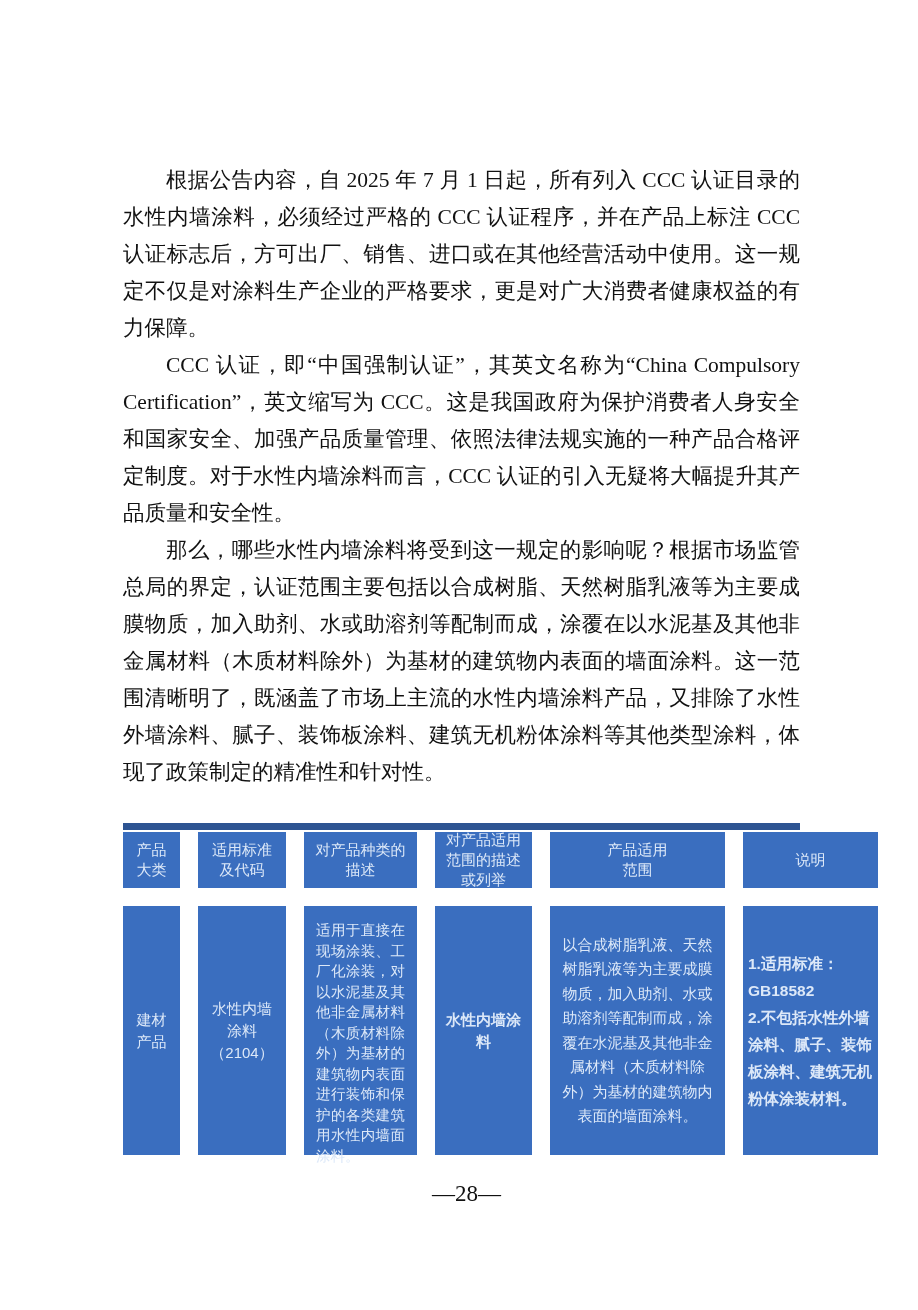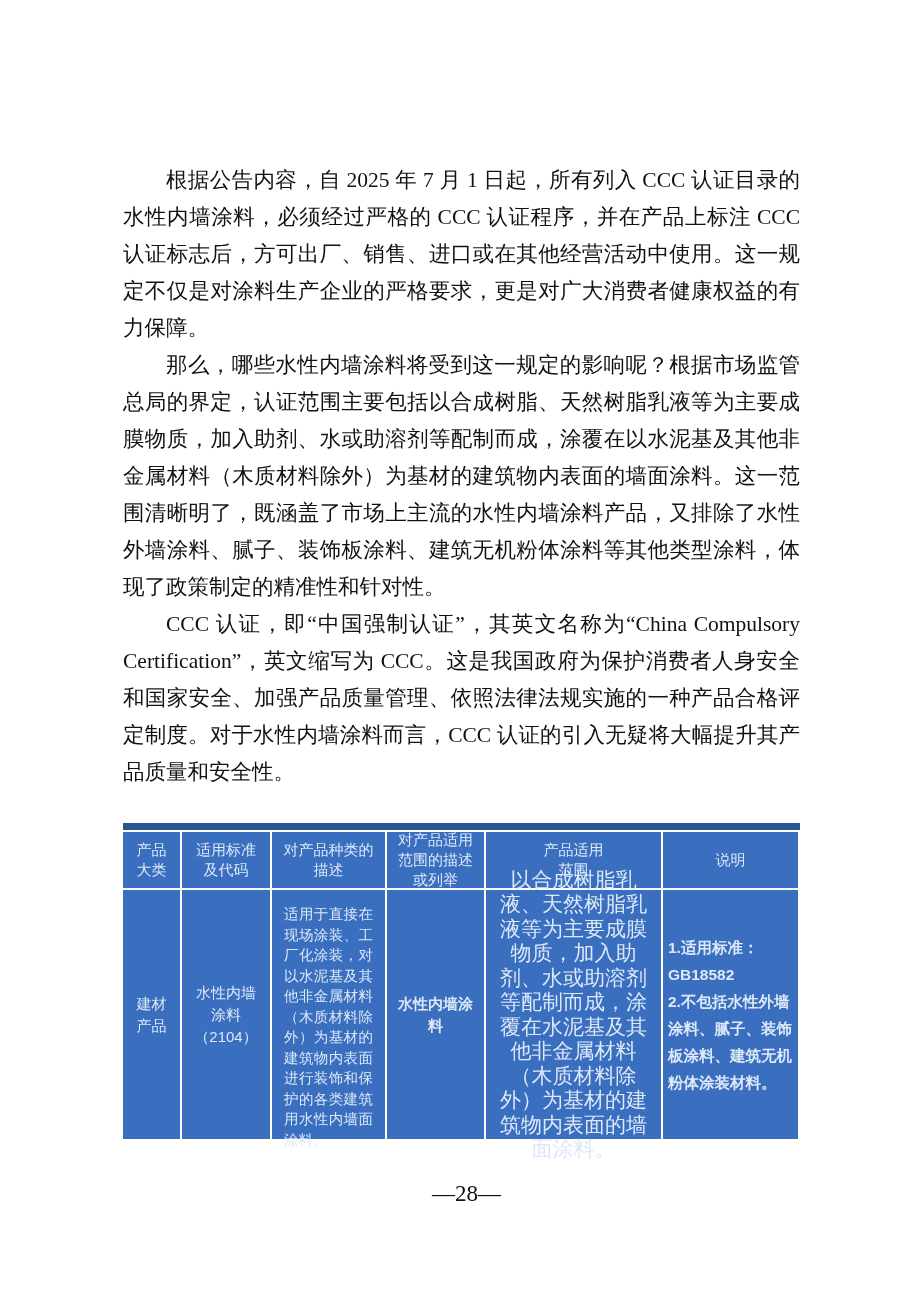--- a/index.html
+++ b/index.html
@@ -41,21 +41,21 @@
   }
   .table-topbar {
     height: 7px;
     background: #2d5492;
     margin-bottom: 2px;
   }
   .table-grid {
     display: grid;
     grid-template-columns: 57px 88px 113px 97px 175px 135px;
     grid-template-rows: 56px 249px;
-    gap: 2px;
+    gap: 18px;
     background: transparent;
   }
   .cell {
     background: #3a6ebf;
     color: #dce8f8;
   }
   .th {
     display: flex;
     align-items: center;
     justify-content: center;
@@ -86,21 +86,21 @@
     font-size: 15px;
     line-height: 22px;
     padding: 13px 4px;
     font-weight: bold;
   }
   .td-scope-desc {
     display: flex;
     align-items: center;
     justify-content: center;
     text-align: center;
-    font-size: 21px;
+    font-size: 15px;
     line-height: 24.5px;
     padding: 0 9px;
     box-sizing: border-box;
   }
   .td-notes {
     display: flex;
     align-items: center;
     justify-content: flex-start;
     text-align: left;
     white-space: pre-line;
@@ -120,22 +120,22 @@
     color: #111111;
   }
 </style>
 </head>
 <body>
 
 <div class="page">
 
   <div class="content">
     <p class="para">根据公告内容，自 2025 年 7 月 1 日起，所有列入 CCC 认证目录的水性内墙涂料，必须经过严格的 CCC 认证程序，并在产品上标注 CCC 认证标志后，方可出厂、销售、进口或在其他经营活动中使用。这一规定不仅是对涂料生产企业的严格要求，更是对广大消费者健康权益的有力保障。</p>
+    <p class="para">CCC 认证，即“中国强制认证”，其英文名称为“China Compulsory Certification”，英文缩写为 CCC。这是我国政府为保护消费者人身安全和国家安全、加强产品质量管理、依照法律法规实施的一种产品合格评定制度。对于水性内墙涂料而言，CCC 认证的引入无疑将大幅提升其产品质量和安全性。</p>
     <p class="para">那么，哪些水性内墙涂料将受到这一规定的影响呢？根据市场监管总局的界定，认证范围主要包括以合成树脂、天然树脂乳液等为主要成膜物质，加入助剂、水或助溶剂等配制而成，涂覆在以水泥基及其他非金属材料（木质材料除外）为基材的建筑物内表面的墙面涂料。这一范围清晰明了，既涵盖了市场上主流的水性内墙涂料产品，又排除了水性外墙涂料、腻子、装饰板涂料、建筑无机粉体涂料等其他类型涂料，体现了政策制定的精准性和针对性。</p>
-    <p class="para">CCC 认证，即“中国强制认证”，其英文名称为“China Compulsory Certification”，英文缩写为 CCC。这是我国政府为保护消费者人身安全和国家安全、加强产品质量管理、依照法律法规实施的一种产品合格评定制度。对于水性内墙涂料而言，CCC 认证的引入无疑将大幅提升其产品质量和安全性。</p>
   </div>
 
   <div class="cert-table">
     <div class="table-topbar"></div>
     <div class="table-grid">
 
       <div class="cell th">产品
 大类</div>
       <div class="cell th">适用标准
 及代码</div>

